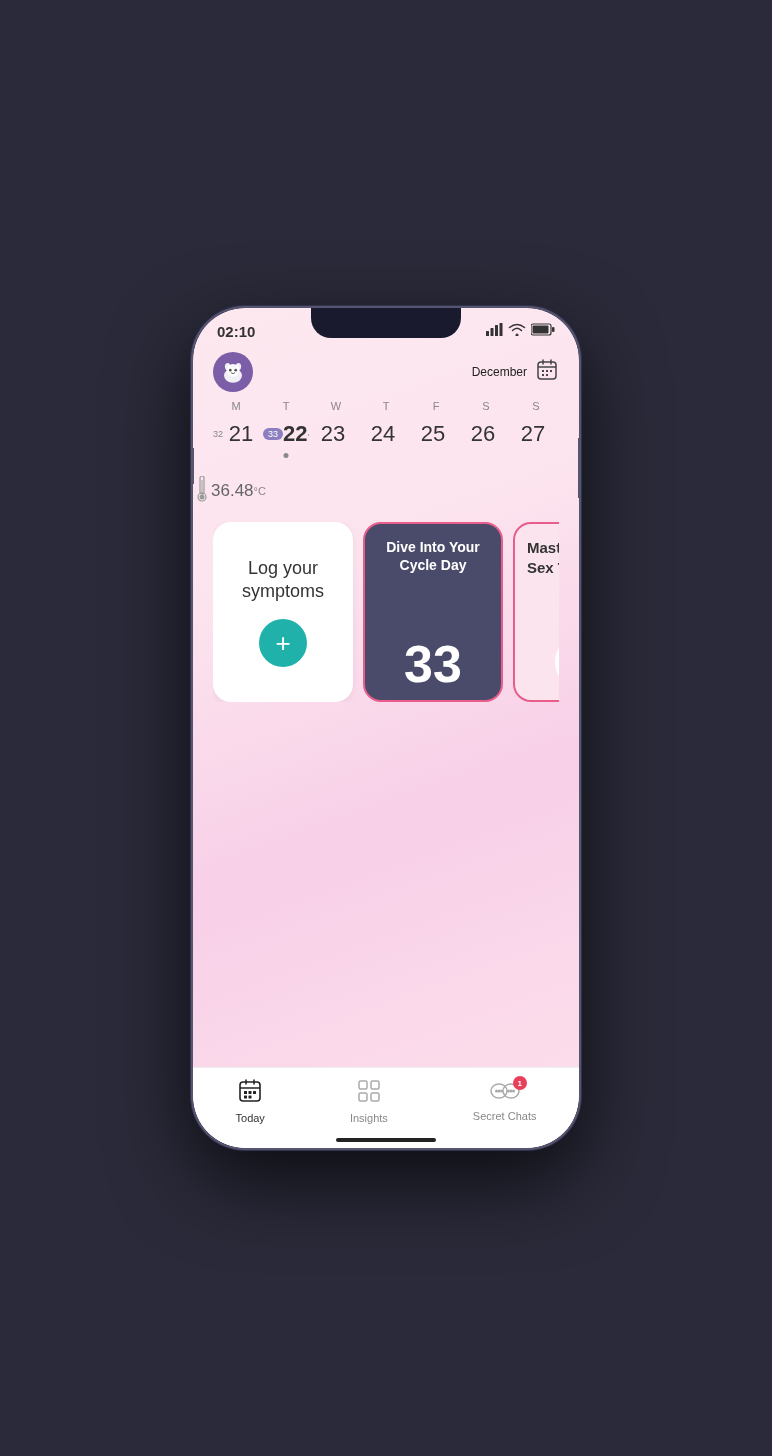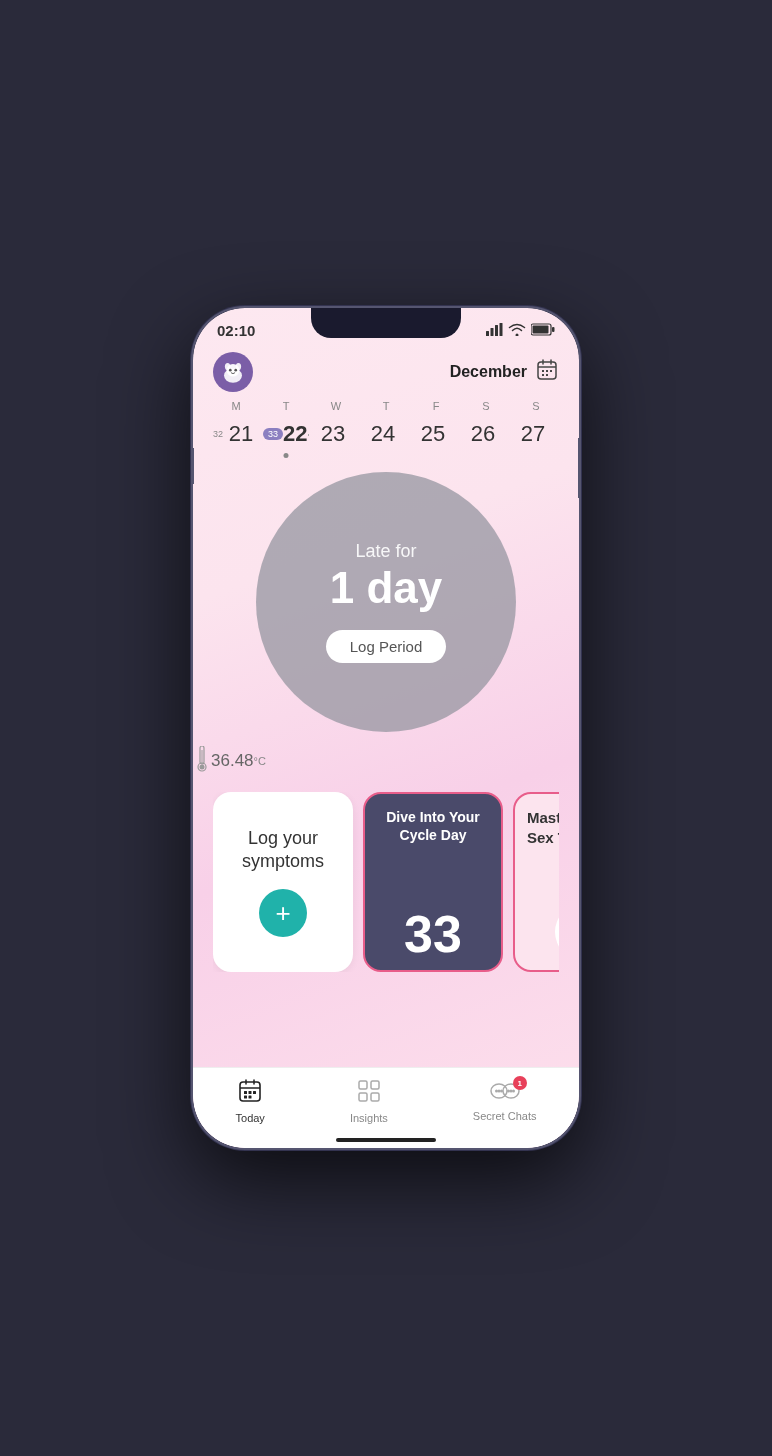--- a/index.html
+++ b/index.html
@@ -36,21 +36,21 @@
       width: 150px; height: 30px;
       background: #1a1a2e;
       border-radius: 0 0 20px 20px;
       z-index: 100;
     }
 
     
     .status-bar {
       display: flex;
       justify-content: space-between;
-      align-items: flex-start;
+      align-items: center;
       padding: 14px 24px 4px;
       position: relative;
       z-index: 10;
     }
     .status-time {
       font-size: 15px;
       font-weight: 600;
       color: #333;
     }
     .status-icons {
@@ -73,22 +73,22 @@
       display: flex; align-items: center; justify-content: center;
       overflow: hidden;
     }
     .avatar svg { width: 36px; height: 36px; }
     .month-selector {
       display: flex;
       align-items: center;
       gap: 8px;
     }
     .month-label {
-      font-size: 16px;
-      font-weight: 700;
+      font-size: 12px;
+      font-weight: 400;
       color: #222;
     }
 
     
     .week-calendar {
       padding: 4px 20px 8px;
     }
     .week-days-row {
       display: flex;
       justify-content: space-between;
@@ -503,27 +503,20 @@
           <span class="day-num">26</span>
         </div>
 
         <div class="day-cell">
           <span class="cycle-day-badge"></span>
           <span class="day-num">27</span>
         </div>
       </div>
     </div>
 
-    <div class="cycle-circle-container">
-      <div class="cycle-circle">
-        <span class="late-for-text">Late for</span>
-        <span class="days-count">1 day</span>
-        <button class="log-period-btn">Log Period</button>
-      </div>
-    </div>
 
     <div class="temperature-section">
       <span>
         <svg width="18" height="26" viewBox="0 0 18 26" fill="none">
           <rect x="7" y="0" width="4" height="18" rx="2" stroke="#999" stroke-width="1.2" fill="none"></rect>
           <circle cx="9" cy="21" r="4" stroke="#999" stroke-width="1.2" fill="none"></circle>
           <rect x="8.5" y="4" width="1" height="14" rx="0.5" fill="#999"></rect>
           <circle cx="9" cy="21" r="2.5" fill="#999"></circle>
         </svg>
       </span>

